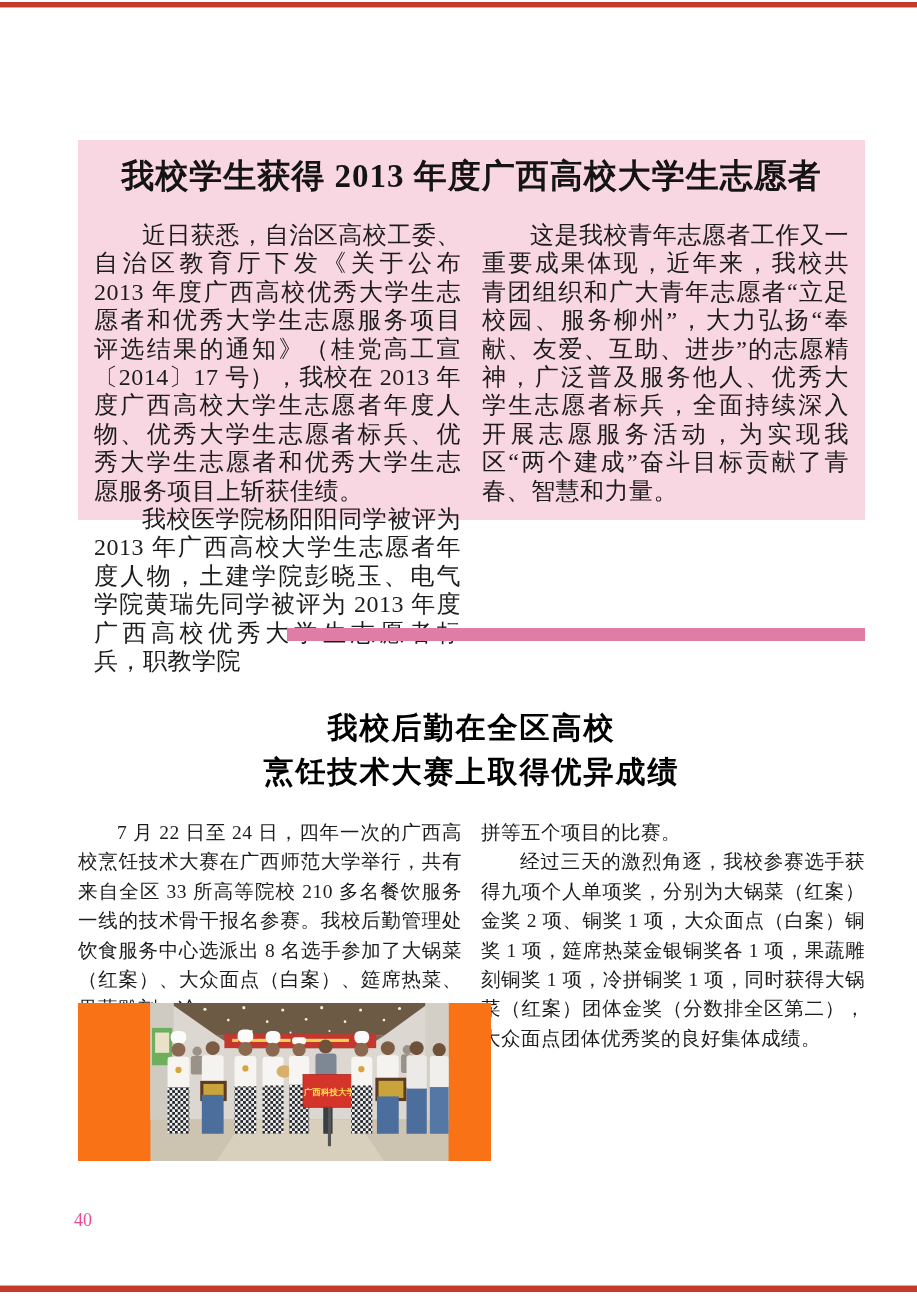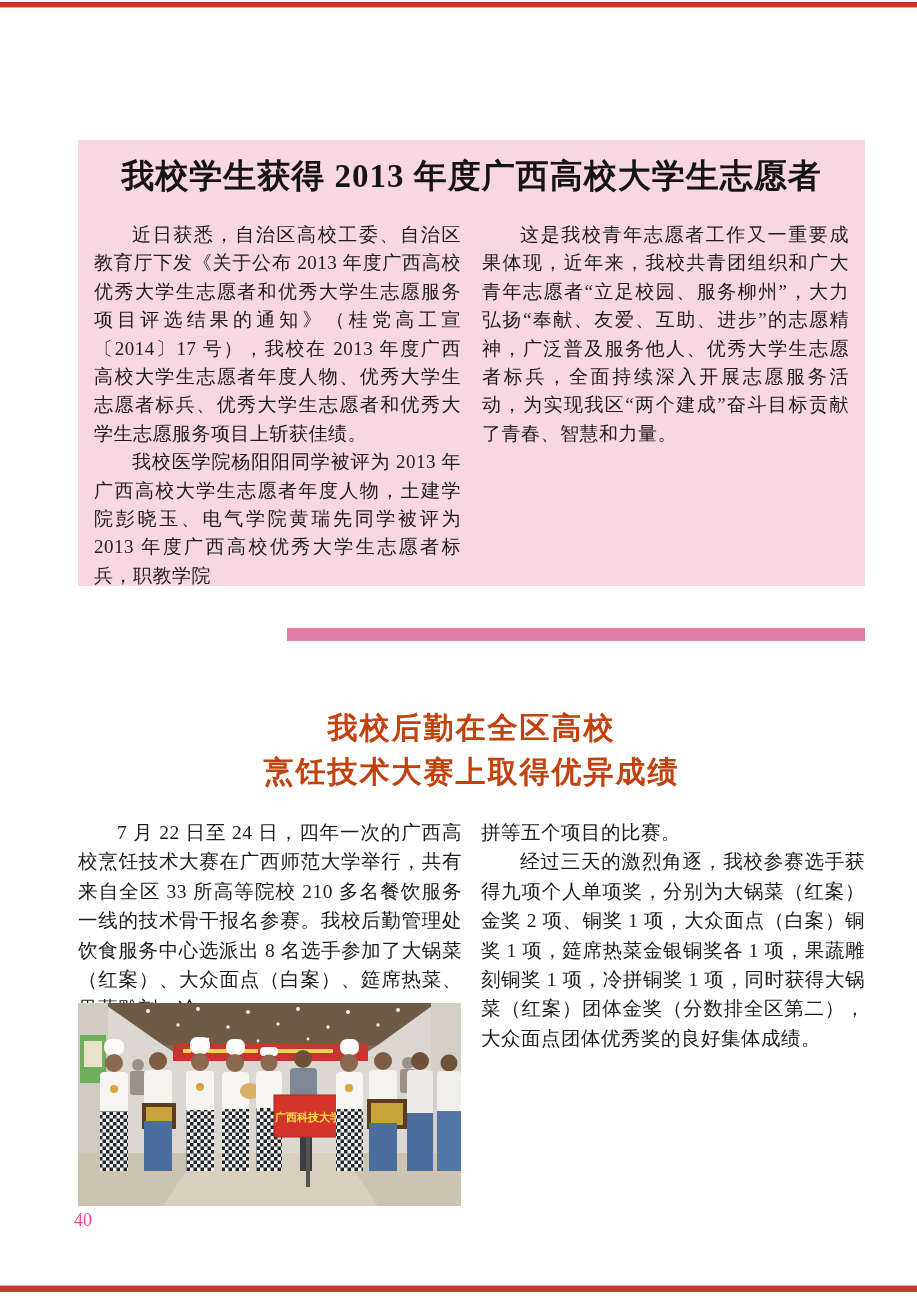--- a/index.html
+++ b/index.html
@@ -11,39 +11,39 @@
     overflow:hidden;
     font-family:"Liberation Serif", serif;
     color:#1c1c1c;
   }
   .bar{position:absolute;left:0;right:0;background:#c23b2d;}
   .bar-top{top:2px;height:5px;box-shadow:0 1px 0 #e5a79b;}
   .bar-bottom{top:1286px;height:6px;box-shadow:0 -1px 0 #e5a79b;}
 
   
   .pink-box{
-    position:absolute;left:78px;top:140px;width:787px;height:446px;
+    position:absolute;left:78px;top:140px;width:787px;height:380px;
     background:#f9d7e2;
     box-sizing:border-box;
     padding:14px 16px 0 16px;
   }
   .a1-title{
     text-align:center;
     font-weight:bold;
     font-size:33px;
     line-height:45px;
     color:#141414;
     margin:0 0 22px 0;
     letter-spacing:1px;
   }
   .cols{display:flex;gap:21px;}
   .col{flex:1;min-width:0;}
   .body-text p{
     margin:0;
-    font-size:19px;
+    font-size:24px;
     line-height:28.4px;
     text-align:justify;
     text-justify:inter-ideograph;
     letter-spacing:0.5px;
   }
   .indent-2{text-indent:2em;}
   .indent-3{text-indent:3.2em;}
   .indent-0{text-indent:0;}
 
   .pink-shadow{
@@ -51,39 +51,40 @@
     background:#e07da6;
   }
 
   
   .a2-title{
     position:absolute;left:78px;top:706px;width:787px;
     text-align:center;
     font-weight:bold;
     font-size:30px;
     line-height:44px;
-    color:#c2410c;
+    color:#000000;
     margin:0;
     letter-spacing:2px;
   }
   .a2-col-left{
     position:absolute;left:78px;top:818px;width:384px;
   }
   .a2-col-right{
     position:absolute;left:481px;top:818px;width:384px;
   }
   .a2-col-left p,.a2-col-right p{
     font-size:19.5px;
     line-height:29.4px;
   }
 
   .photo{
-    position:absolute;left:78px;top:1003px;width:383px;height:203px;
+    position:absolute;left:78px;top:1003px;width:383px;height:158px;
     background:#f97316;
     overflow:hidden;
+    padding-left:30px;
   }
   .photo svg{display:block;width:100%;height:100%;}
 
   .page-number{
     position:absolute;left:74px;top:1210px;
     font-size:18px;color:#ec4899;
   }
 </style>
 </head>
 <body>

